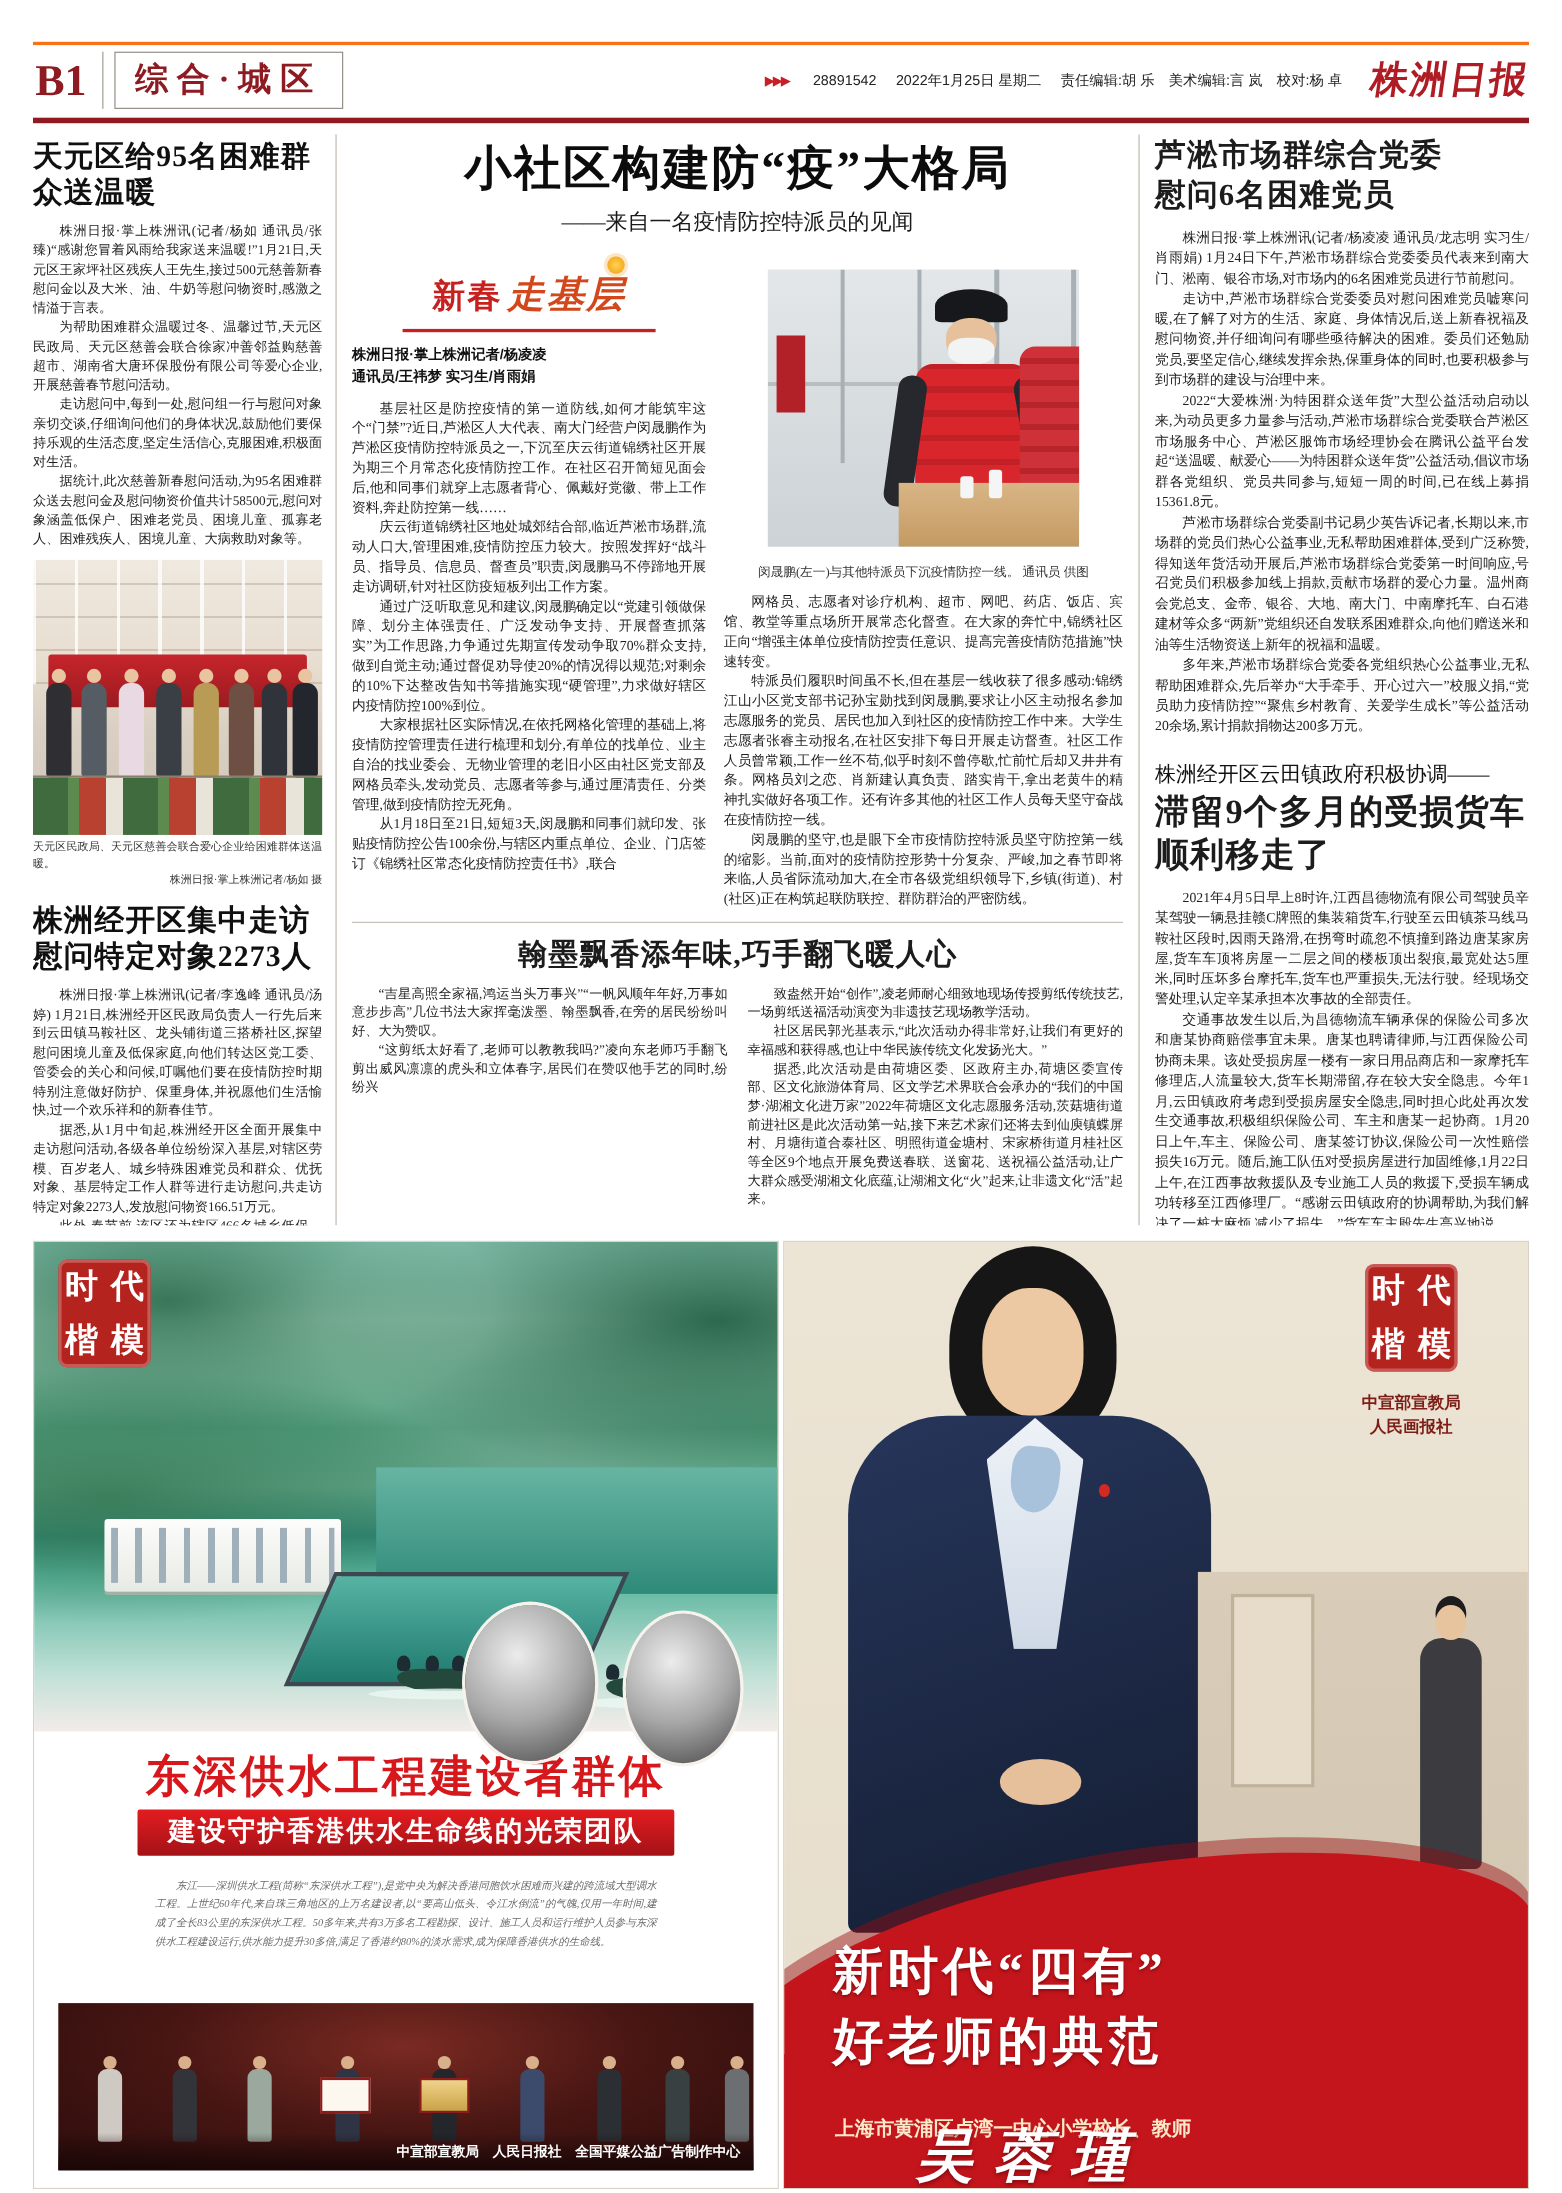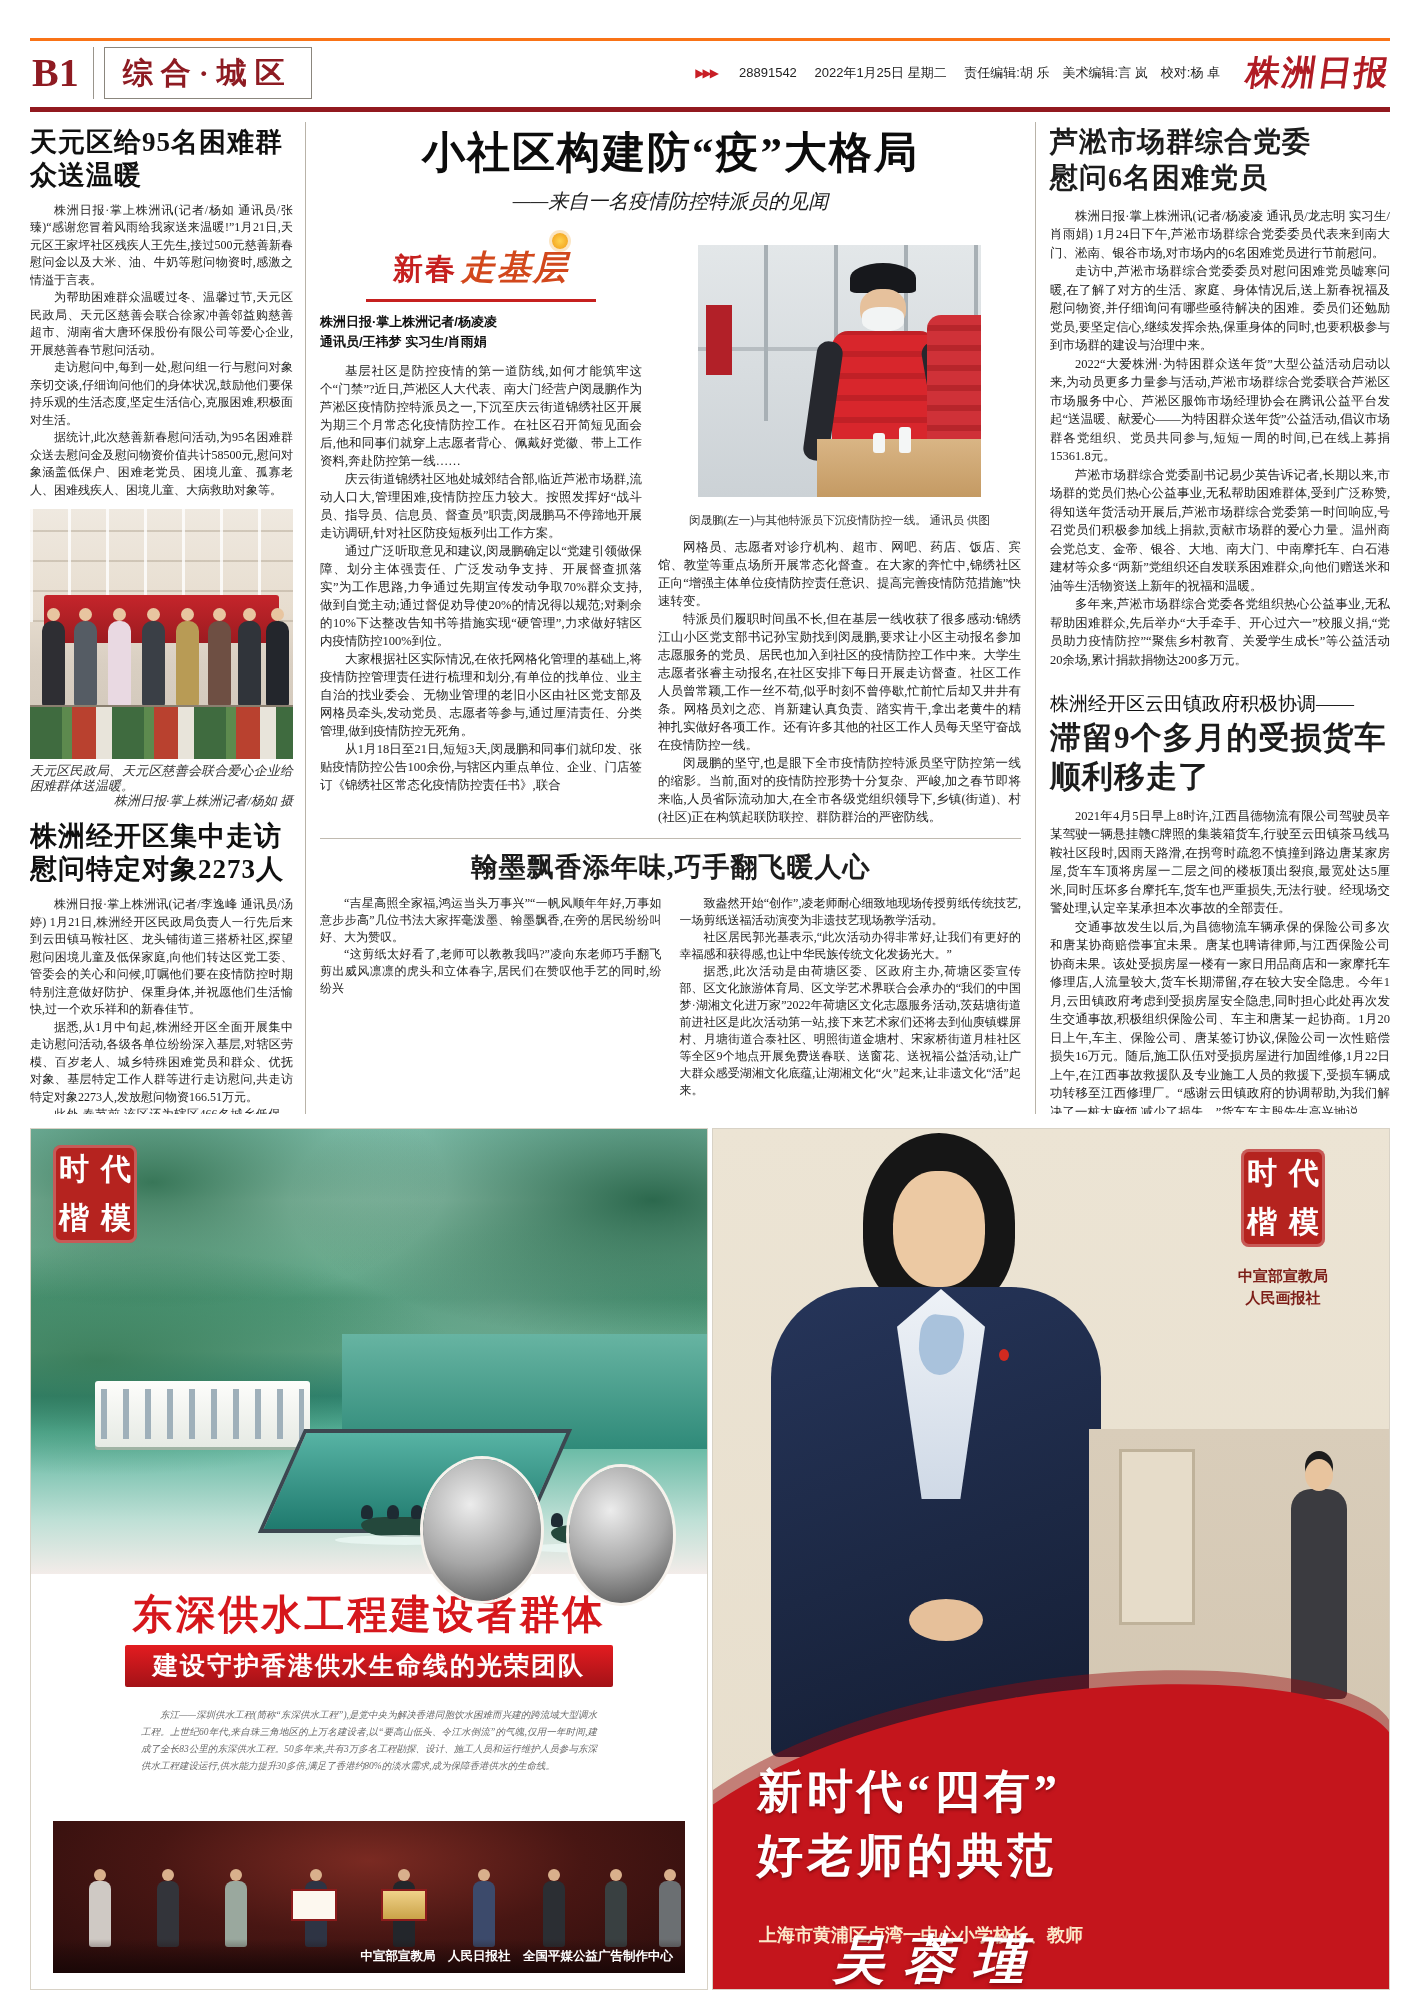--- a/index.html
+++ b/index.html
@@ -36,25 +36,25 @@
   .pfig:nth-of-type(1){left:12px;background:#2e2e33;}
   .pfig:nth-of-type(2){left:44px;background:#555c64;}
   .pfig:nth-of-type(3){left:78px;background:#e9d9e2;}
   .pfig:nth-of-type(4){left:112px;background:#3a3f46;}
   .pfig:nth-of-type(5){left:146px;background:#b89b55;}
   .pfig:nth-of-type(6){left:178px;background:#6e4f43;}
   .pfig:nth-of-type(7){left:208px;background:#30343a;}
   .pfig:nth-of-type(8){left:236px;background:#23262c;}
   .photoA .boxes{position:absolute;left:0;right:0;bottom:0;height:52px;border-top:2px solid #8a7f6f;
      background:repeating-linear-gradient(90deg,#3f6b3f 0 32px,#5d8a4e 32px 42px,#b9412f 42px 66px,#e8e4da 66px 82px);}
-  .photo-cap{font-size:13px;line-height:15px;color:#333;margin:2px 0 12px;text-align:justify;font-style:italic;}
+  .photo-cap{font-size:10px;line-height:15px;color:#333;margin:2px 0 12px;text-align:justify;}
   .photo-cap .credit{display:block;text-align:right;}
   
   .c-headline{font-size:43px;font-weight:900;text-align:center;margin:2px 0 6px;letter-spacing:2px;color:#0c0c0c;}
-  .c-sub{font-size:20px;text-align:center;margin:0 0 14px;color:#1a1a1a;font-style:italic;}
+  .c-sub{font-size:20px;text-align:center;margin:0 0 14px;color:#1a1a1a;}
   .c-row{display:flex;gap:16px;}
   .c-left{width:322px;flex:none;}
   .c-right{flex:1;min-width:0;}
   .nclogo{position:relative;width:230px;margin:2px auto 10px;text-align:center;padding:14px 0 8px;border-bottom:3px solid #c6201f;}
   .nclogo .sun{position:absolute;top:2px;right:28px;width:16px;height:16px;border-radius:50%;
      background:radial-gradient(#ffd24d,#f09a16);box-shadow:0 0 0 3px rgba(240,154,22,.25);}
   .nclogo .p1{color:#c6201f;font-weight:bold;font-size:30px;letter-spacing:2px;}
   .nclogo .p2{color:#d2481c;font-weight:bold;font-style:italic;font-size:34px;letter-spacing:2px;}
   .byline{font-family:"Liberation Sans","DejaVu Sans",sans-serif;font-size:13px;font-weight:bold;line-height:20px;margin:2px 0 10px;color:#111;}
   .c-left .body p,.c-right .body p{font-size:12.5px;line-height:18px;}

